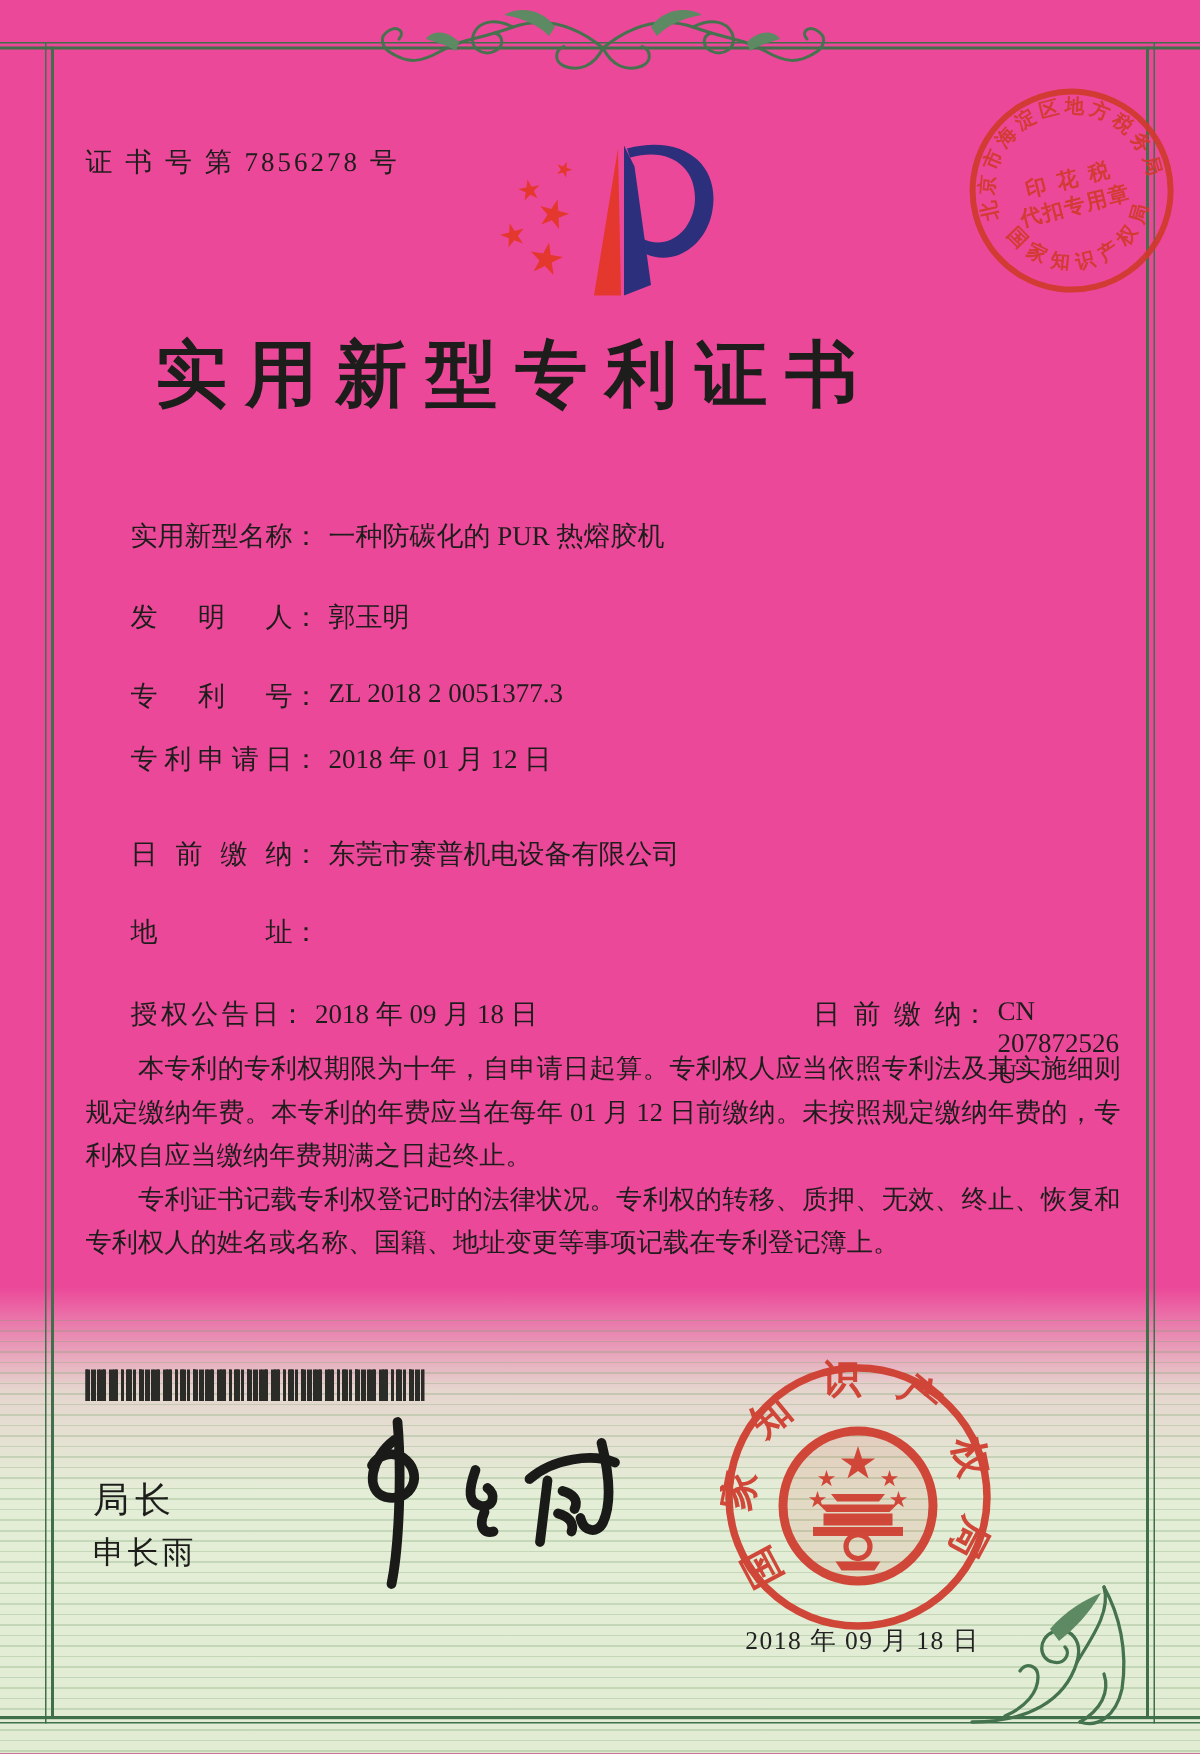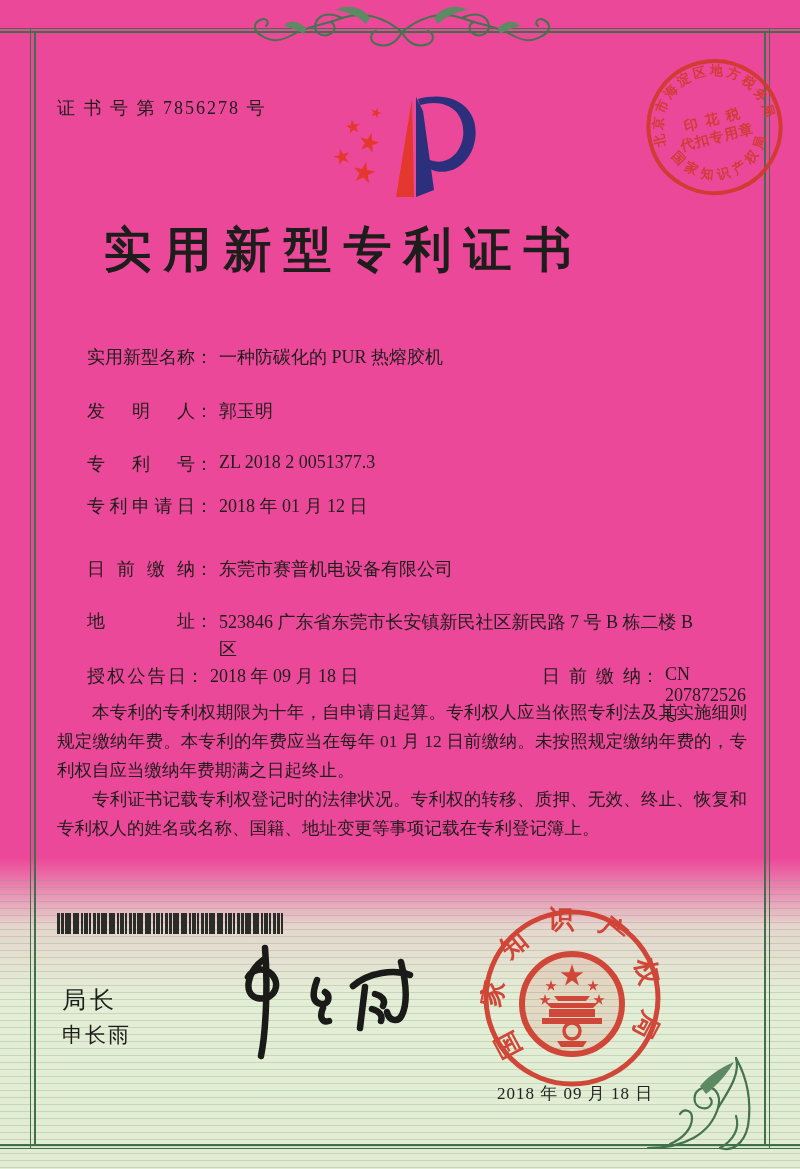--- a/index.html
+++ b/index.html
@@ -150,24 +150,20 @@
     <span class="fvalue">2018 年 01 月 12 日</span>
   </div>
   <div class="frow" style="top:557px">
     <span class="flabel">日前缴纳</span>
       <span class="fcolon">：</span>
     <span class="fvalue">东莞市赛普机电设备有限公司</span>
   </div>
   <div class="frow addr" style="top:609px">
     <span class="flabel">地址</span>
       <span class="fcolon">：</span>
-    <span class="fvalue">
-        <span style="display:block">523846  广东省东莞市长安镇新民社区新民路 7 号 B 栋二楼 B</span>
-        <span style="display:block">区</span>
-      </span>
   </div>
   <div class="frow" style="top:664px;width:690px">
     <span class="flabel flabel5">授权公告日</span>
       <span class="fcolon">：</span>
     <span class="fvalue">2018 年 09 月 18 日</span>
     <span class="grant2">
       <span class="flabel flabel5">日前缴纳</span>
         <span class="fcolon">：</span>
       <span class="fvalue">CN 207872526 U</span>
     </span>

